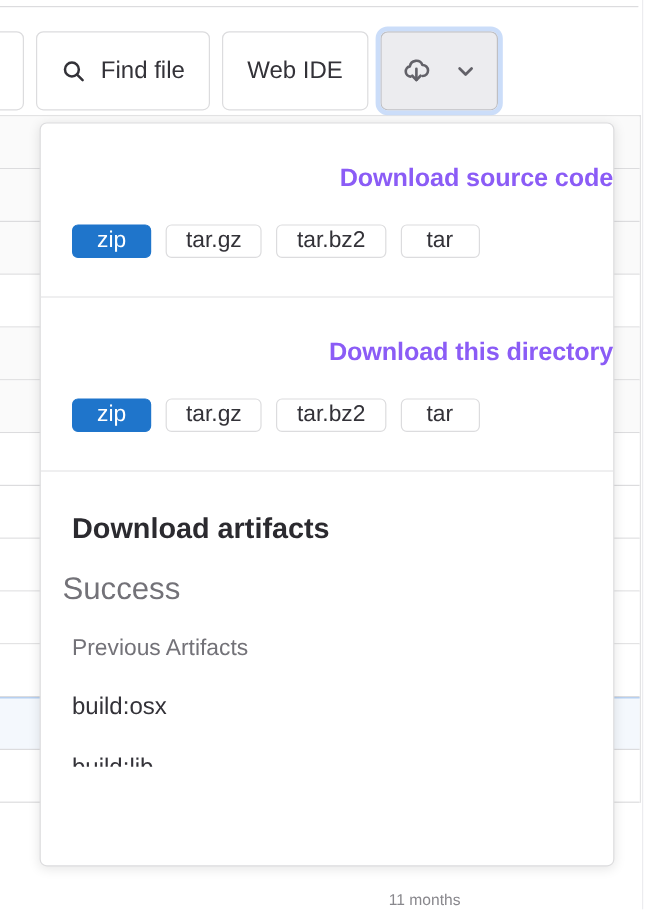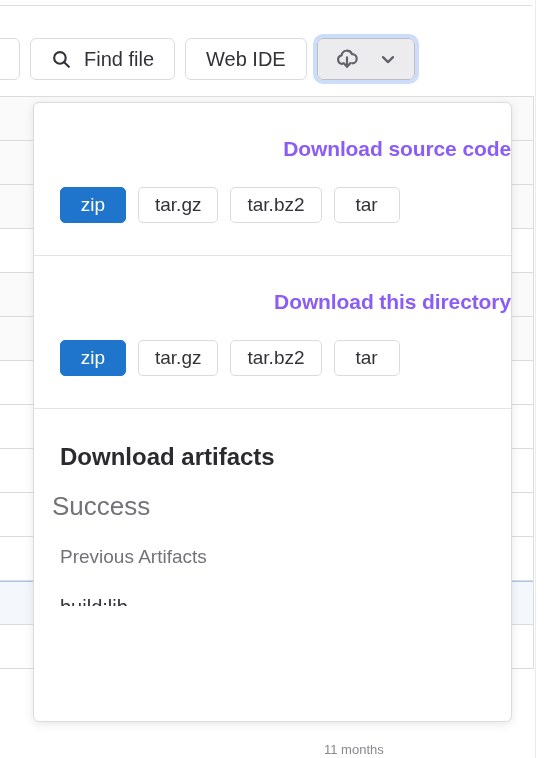--- a/index.html
+++ b/index.html
@@ -75,21 +75,21 @@
     position: absolute;
     left: 0;
     top: 27px;
     height: 64px;
     display: flex;
     align-items: center;
     gap: 10px;
   }
   .tb-btn {
     box-sizing: border-box;
-    height: 42px;
+    height: 66px;
     background: #ffffff;
     border: 1px solid #dcdcde;
     border-radius: 6px;
     display: flex;
     align-items: center;
     justify-content: center;
     gap: 12px;
     padding: 0 20px;
     font-size: 20px;
     color: #333238;
@@ -140,21 +140,21 @@
     letter-spacing: -0.1px;
     text-align: right;
   }
   .dd-formats {
     display: flex;
     gap: 12px;
     padding: 26px 0 32px 26px;
   }
   .fmt-btn {
     box-sizing: border-box;
-    height: 36px;
+    height: 28px;
     min-width: 66px;
     padding: 0 16px;
     display: flex;
     align-items: center;
     justify-content: center;
     font-size: 19px;
     color: #333238;
     background: #ffffff;
     border: 1px solid #dcdcde;
     border-radius: 5px;
@@ -282,15 +282,16 @@
       <div class="fmt-btn">tar</div>
     </div>
   </div>
 
   <div class="dd-divider"></div>
 
   <div class="dd-section">
     <div class="art-title">Download artifacts</div>
     <div class="art-status">Success</div>
     <div class="art-group">Previous Artifacts</div>
+    <div class="art-item">build:osx</div>
     <div class="art-item clipped">build:lib</div>
   </div>
 </div>
 
 </body></html>

